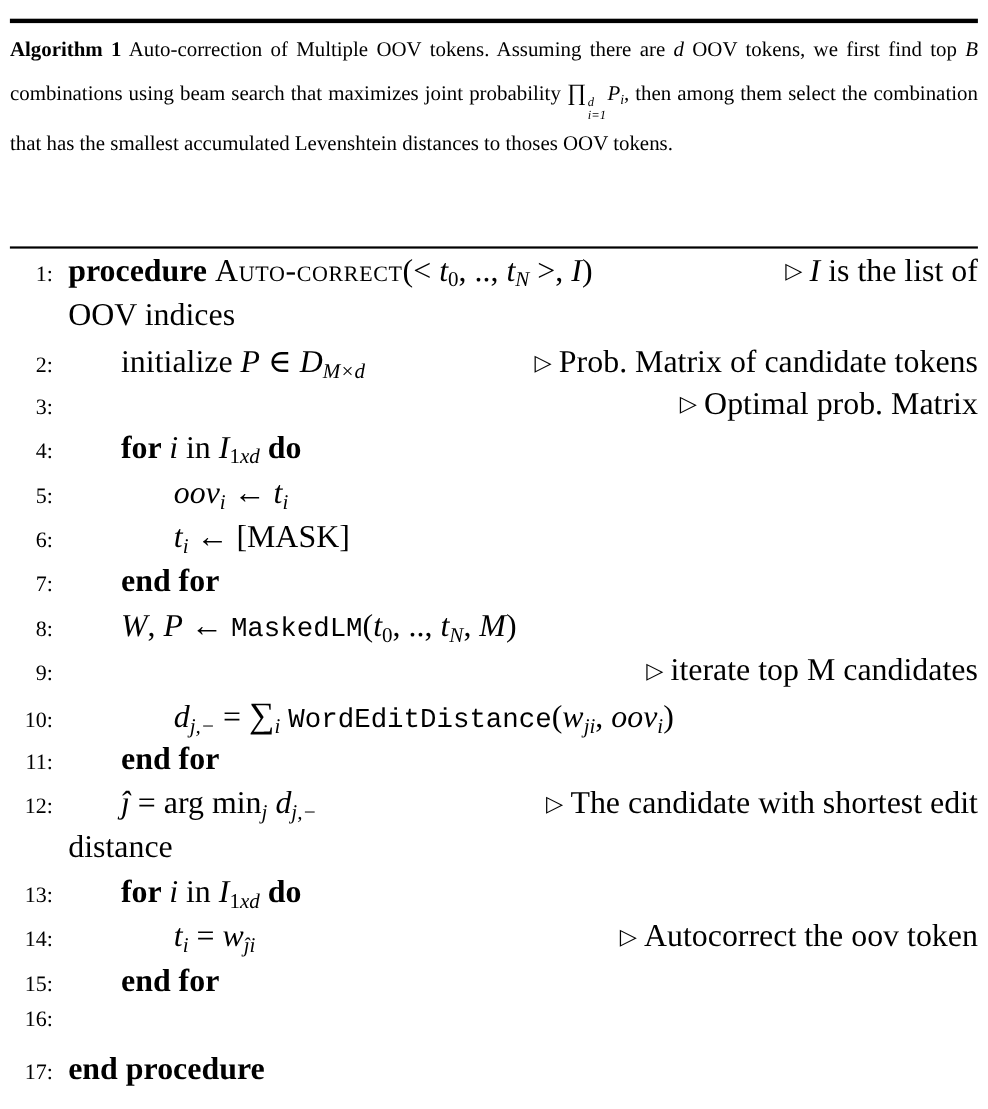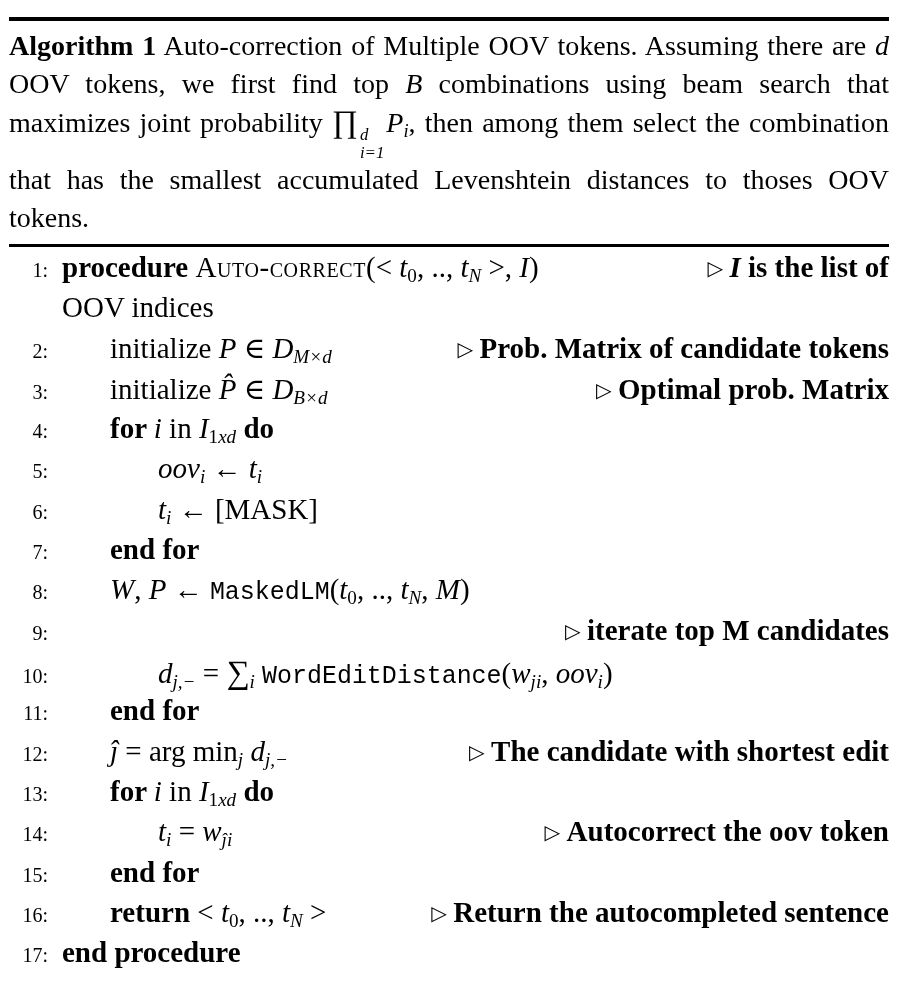--- a/index.html
+++ b/index.html
@@ -6,34 +6,34 @@
   .page{
     width:898px;height:1008px;box-sizing:border-box;
     background:#ffffff;color:#000000;
     font-family:"Liberation Serif","DejaVu Serif",serif;
     padding:17px 9px 0 9px;overflow:hidden;
   }
   .rule{background:#000000;width:100%;}
   .rule-thick{height:3.5px;}
   .rule-mid{height:2.5px;}
   .caption{
-    font-size:28px;line-height:38px;text-align:justify;
+    font-size:19px;line-height:38px;text-align:justify;
     margin:6px 0 7px 0;min-height:190px;
   }
   .algo{margin-top:4px;}
   .algo-line{
     display:flex;align-items:baseline;height:40.35px;
     font-size:29px;white-space:nowrap;
   }
   .lnum{
     flex:none;width:39px;text-align:right;
     font-size:20px;color:#000000;
   }
   .lbody{flex:none;}
-  .lcomment{margin-left:auto;padding-left:10px;font-weight:bold;}
+  .lcomment{margin-left:auto;padding-left:10px;}
   
   .sg-n{}
   .sg-b{font-weight:700;}
   .sg-i{font-style:italic;}
   .sg-sc{font-variant:small-caps;letter-spacing:0.02em;}
   .sg-sub,.sg-subi{font-size:0.66em;vertical-align:-0.28em;}
   .sg-subi{font-style:italic;}
   .sg-mono{font-family:Liberation Mono, monospace;font-size:0.86em;}
   .sg-tri{font-size:0.7em;margin-right:0.32em;vertical-align:0.1em;}
   .sg-big{font-size:1.12em;}
@@ -63,21 +63,20 @@
         <span class="lnum"></span>
         <span class="lbody" style="padding-left: 14px;"><span class="sg-n">OOV indices</span></span>
       </div>
       <div class="algo-line">
         <span class="lnum">2:</span>
         <span class="lbody" style="padding-left: 62px; text-align: right;"><span class="sg-n">initialize </span><span class="sg-i">P</span><span class="sg-n"> ∈ </span><span class="sg-i">D</span><span class="sg-subi">M×d</span></span>
         <span class="lcomment"><span class="sg-tri">▷</span><span class="sg-n">Prob. Matrix of candidate tokens</span></span>
       </div>
       <div class="algo-line">
         <span class="lnum">3:</span>
-        <span class="lbody" style="padding-left: 62px;"><span class="sg-n">initialize </span><span class="sg-i">P̂</span><span class="sg-n"> ∈ </span><span class="sg-i">D</span><span class="sg-subi">B×d</span></span>
         <span class="lcomment"><span class="sg-tri">▷</span><span class="sg-n">Optimal prob. Matrix</span></span>
       </div>
       <div class="algo-line">
         <span class="lnum">4:</span>
         <span class="lbody" style="padding-left: 62px;"><span class="sg-b">for </span><span class="sg-i">i</span><span class="sg-n"> in </span><span class="sg-i">I</span><span class="sg-sub">1</span><span class="sg-subi">xd</span><span class="sg-b"> do</span></span>
       </div>
       <div class="algo-line">
         <span class="lnum">5:</span>
         <span class="lbody" style="padding-left: 110px; text-align: right;"><span class="sg-i">oov</span><span class="sg-subi">i</span><span class="sg-n"> ← </span><span class="sg-i">t</span><span class="sg-subi">i</span></span>
       </div>
@@ -104,36 +103,38 @@
       <div class="algo-line">
         <span class="lnum">11:</span>
         <span class="lbody" style="padding-left: 62px;"><span class="sg-b">end for</span></span>
       </div>
       <div class="algo-line">
         <span class="lnum">12:</span>
         <span class="lbody" style="padding-left: 62px;"><span class="sg-i">ĵ</span><span class="sg-n"> = arg min</span><span class="sg-subi">j</span><span class="sg-n"> </span><span class="sg-i">d</span><span class="sg-subi">j,−</span></span>
         <span class="lcomment"><span class="sg-tri">▷</span><span class="sg-n">The candidate with shortest edit</span></span>
       </div>
       <div class="algo-line">
+        <span class="lnum"></span>
+        <span class="lbody" style="padding-left: 14px;"><span class="sg-n">distance</span></span>
+      </div>
+      <div class="algo-line">
         <span class="lnum">13:</span>
         <span class="lbody" style="padding-left: 62px;"><span class="sg-b">for </span><span class="sg-i">i</span><span class="sg-n"> in </span><span class="sg-i">I</span><span class="sg-sub">1</span><span class="sg-subi">xd</span><span class="sg-b"> do</span></span>
       </div>
       <div class="algo-line">
         <span class="lnum">14:</span>
         <span class="lbody" style="padding-left: 110px;"><span class="sg-i">t</span><span class="sg-subi">i</span><span class="sg-n"> = </span><span class="sg-i">w</span><span class="sg-subi">ĵi</span></span>
         <span class="lcomment"><span class="sg-tri">▷</span><span class="sg-n">Autocorrect the oov token</span></span>
       </div>
       <div class="algo-line">
         <span class="lnum">15:</span>
         <span class="lbody" style="padding-left: 62px;"><span class="sg-b">end for</span></span>
       </div>
       <div class="algo-line">
         <span class="lnum">16:</span>
-        <span class="lbody" style="padding-left: 62px;"><span class="sg-b">return</span><span class="sg-n"> &lt; </span><span class="sg-i">t</span><span class="sg-sub">0</span><span class="sg-n">, .., </span><span class="sg-i">t</span><span class="sg-subi">N</span><span class="sg-n"> &gt;</span></span>
-        <span class="lcomment"><span class="sg-tri">▷</span><span class="sg-n">Return the autocompleted sentence</span></span>
       </div>
       <div class="algo-line">
         <span class="lnum">17:</span>
         <span class="lbody" style="padding-left: 14px;"><span class="sg-b">end procedure</span></span>
       </div>
     </div>
 
 </div>
 
 </body></html>

